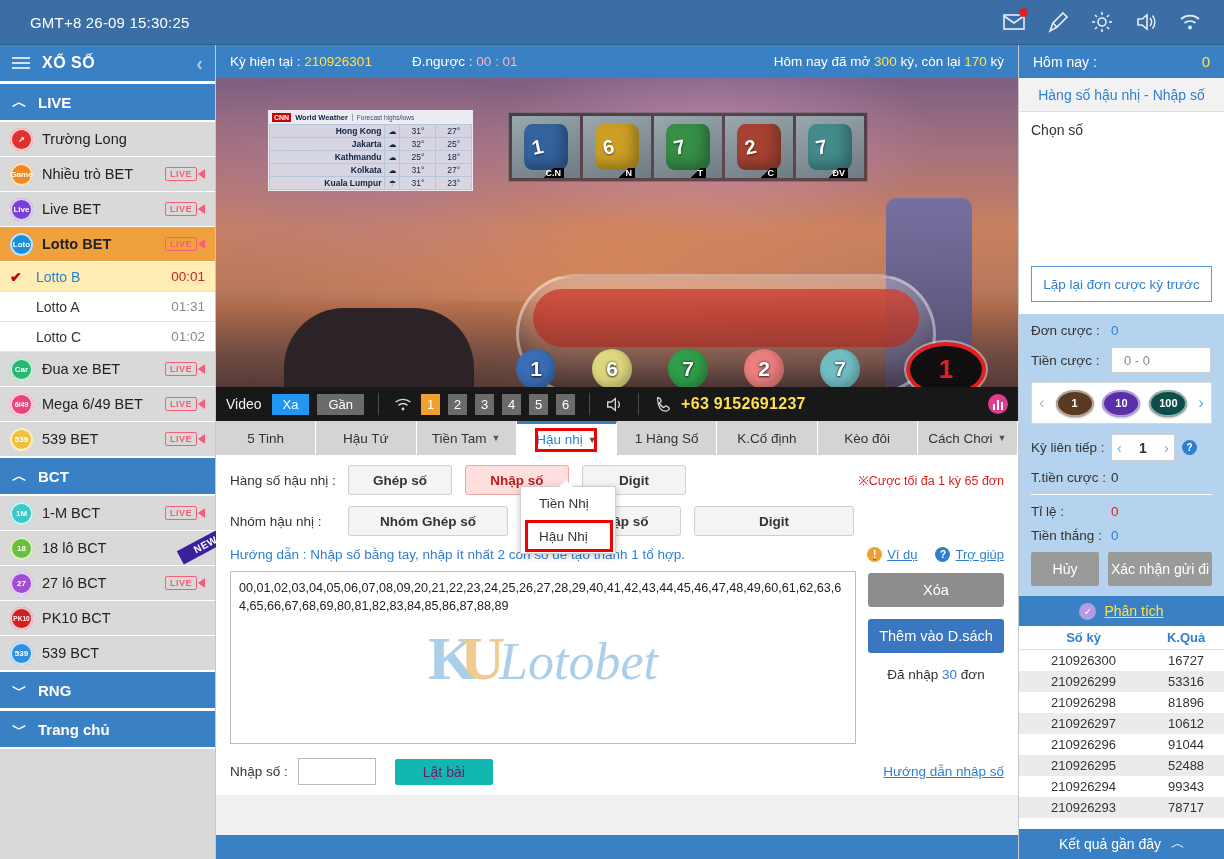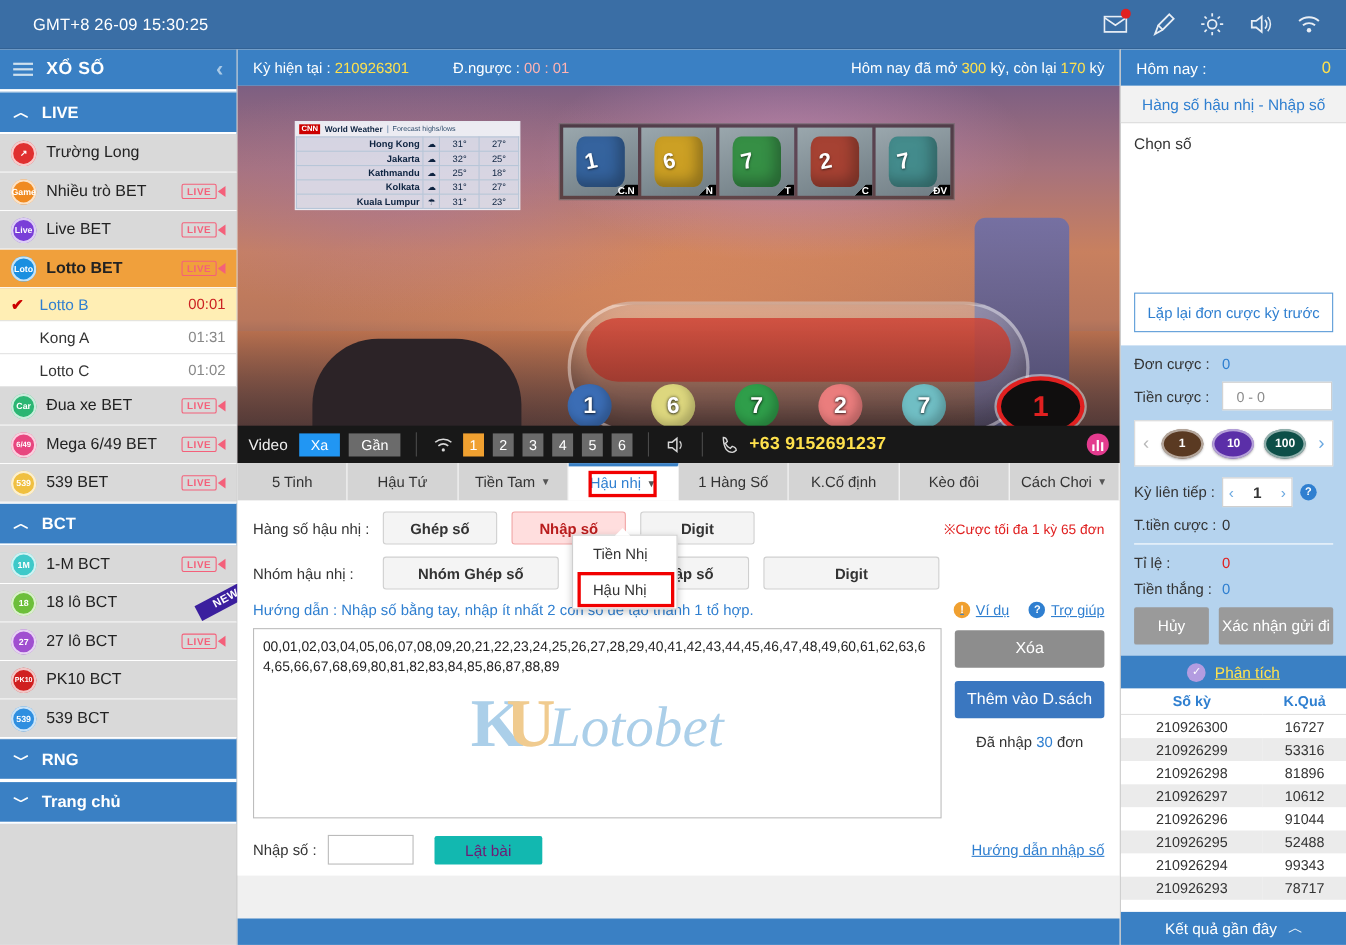--- a/index.html
+++ b/index.html
@@ -175,21 +175,21 @@
   .ballcell .bigball {
     position: absolute; left: 12px; top: 8px; width: 44px; height: 46px;
     border-radius: 8px/10px; opacity: .92;
     box-shadow: inset -6px -6px 12px rgba(0,0,0,.3);
   }
   .ballcell .digit {
     position: absolute; left: 20px; top: 20px; color: #ffffff; font-size: 20px;
     font-weight: bold; text-shadow: 0 1px 2px rgba(0,0,0,.6); transform: rotate(-12deg);
   }
   .ballcell .tag {
-    position: absolute; right: 0; bottom: 0; color: #fff; font-size: 9px; font-weight: bold;
+    position: absolute; right: 16px; bottom: 0; color: #fff; font-size: 9px; font-weight: bold;
     padding: 0 3px; background: linear-gradient(135deg, transparent 48%, #000 48%);
     padding-left: 12px;
   }
 
   .resultballs { position: absolute; left: 300px; bottom: 32px; display: flex; gap: 36px; align-items: center; }
   .rb {
     width: 40px; height: 40px; border-radius: 50%; display: flex; align-items: center;
     justify-content: center; color: #fff; font-size: 21px; font-weight: bold;
     text-shadow: 0 0 3px rgba(0,0,0,.65), 0 1px 2px rgba(0,0,0,.6);
     box-shadow: inset -4px -5px 9px rgba(0,0,0,.22);
@@ -489,21 +489,21 @@
           <span class="cam"></span>
         </span>
     </div>
     <div class="sub-item sel">
       <span class="check">✔</span>
       <span class="label">Lotto B</span>
       <span class="time">00:01</span>
     </div>
     <div class="sub-item">
       <span class="check"></span>
-      <span class="label">Kong A</span>
+      <span class="label">Lotto A</span>
       <span class="time">01:31</span>
     </div>
     <div class="sub-item">
       <span class="check"></span>
       <span class="label">Lotto C</span>
       <span class="time">01:02</span>
     </div>
     <div class="side-item">
       <span class="ico" style="background:#2bb673">Car</span>
       <span class="label">Đua xe BET</span>

